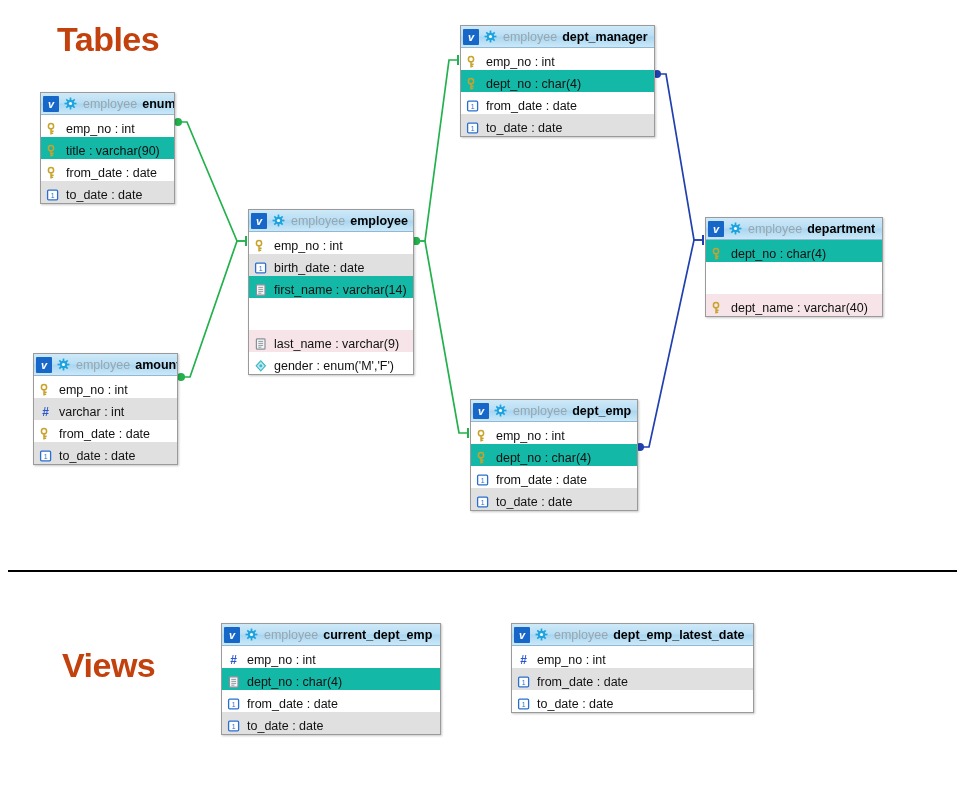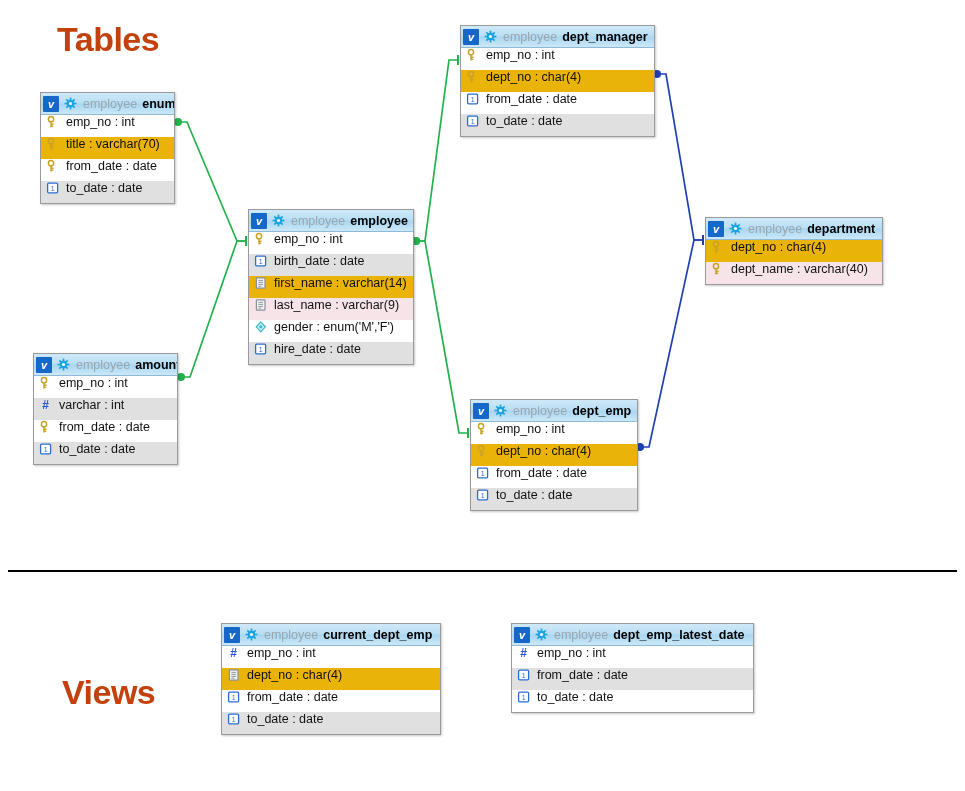--- a/index.html
+++ b/index.html
@@ -87,29 +87,29 @@
   }
   .entity-name {
     font-size: 12.5px;
     color: #000000;
     font-weight: bold;
   }
 
   .col-row {
     height: 22px;
     display: flex;
-    align-items: flex-start;
+    align-items: flex-end;
     padding-left: 5px;
     white-space: nowrap;
     border-bottom: 1px solid transparent;
   }
   .col-row.bg-white  { background: #ffffff; }
   .col-row.bg-gray   { background: #e0e0e0; }
-  .col-row.bg-pink   { background: #eab308; }
-  .col-row.bg-pink2  { background: #f6e4e8; }
+  .col-row.bg-pink   { background: #14b8a6; }
+  .col-row.bg-pink2  { background: #f6e4e8; margin-top: 32px; }
 
   .col-icon {
     width: 14px; height: 14px;
     margin-right: 6px;
     flex: 0 0 auto;
     display: block;
   }
   .col-label {
     font-size: 12.5px;
     color: #111111;
@@ -148,21 +148,21 @@
       </g>
       <g>
         <path d="M 640 447 L 649 447 L 694 240 L 703 240" fill="none" stroke="#2040b0" stroke-width="1.7"></path>
         <circle cx="640" cy="447" r="4" fill="#2040b0"></circle>
         <path d="M 703 235 L 703 245" stroke="#2040b0" stroke-width="2"></path>
       </g>
     </svg>
 
   <div class="section-heading" id="tables-heading" style="left: 57px; top: 20px;">Tables</div>
 
-  <div class="section-heading" id="views-heading" style="left: 62px; top: 646px; margin-top: 27px;">Views</div>
+  <div class="section-heading" id="views-heading" style="left: 62px; top: 646px;">Views</div>
 
   <div class="divider" id="section-divider" style="top: 570px;"></div>
 
   <div id="entity-layer">
       <div class="entity" style="left: 40px; top: 92px; width: 135px;">
         <div class="entity-header">
           <div class="v-badge">v</div>
           <svg viewBox="0 0 14 14" class="gear-icon">
             <g>
               <rect x="6.1" y="0.6" width="1.8" height="3.2" fill="#1ca3e0" transform="rotate(0 7 7)"></rect>
@@ -185,21 +185,21 @@
             <circle cx="5" cy="4.2" r="2.6" fill="none" stroke="#c8a22a" stroke-width="1.5"></circle>
             <path d="M5 6.6 L5 12.4 M5 9.2 L7.6 9.2 M5 11.2 L7.2 11.2" stroke="#c8a22a" stroke-width="1.5" fill="none"></path>
           </svg>
           <span class="col-label">emp_no : int</span>
         </div>
         <div class="col-row bg-pink">
           <svg viewBox="0 0 14 14" class="col-icon">
             <circle cx="5" cy="4.2" r="2.6" fill="none" stroke="#c8a22a" stroke-width="1.5"></circle>
             <path d="M5 6.6 L5 12.4 M5 9.2 L7.6 9.2 M5 11.2 L7.2 11.2" stroke="#c8a22a" stroke-width="1.5" fill="none"></path>
           </svg>
-          <span class="col-label">title : varchar(70)</span>
+          <span class="col-label">title : varchar(90)</span>
         </div>
         <div class="col-row bg-white">
           <svg viewBox="0 0 14 14" class="col-icon">
             <circle cx="5" cy="4.2" r="2.6" fill="none" stroke="#c8a22a" stroke-width="1.5"></circle>
             <path d="M5 6.6 L5 12.4 M5 9.2 L7.6 9.2 M5 11.2 L7.2 11.2" stroke="#c8a22a" stroke-width="1.5" fill="none"></path>
           </svg>
           <span class="col-label">from_date : date</span>
         </div>
         <div class="col-row bg-gray">
           <svg viewBox="0 0 14 14" class="col-icon">
@@ -305,27 +305,20 @@
           </svg>
           <span class="col-label">last_name : varchar(9)</span>
         </div>
         <div class="col-row bg-white">
           <svg viewBox="0 0 14 14" class="col-icon">
             <path d="M6.8 1.8 L11.4 6.8 L6.8 11.8 L2.2 6.8 Z" fill="#bfeaf0" stroke="#3fb8c8" stroke-width="1.2"></path>
             <circle cx="6.8" cy="6.8" r="1.5" fill="#3fb8c8"></circle>
           </svg>
           <span class="col-label">gender : enum('M','F')</span>
         </div>
-        <div class="col-row bg-gray">
-          <svg viewBox="0 0 14 14" class="col-icon">
-            <rect x="1.6" y="2.2" width="10" height="9.6" rx="1" fill="#ffffff" stroke="#2a6fd0" stroke-width="1.3"></rect>
-            <text x="6.6" y="9.6" text-anchor="middle" font-size="7" fill="#2a6fd0" font-family="&quot;Liberation Sans&quot;, sans-serif">1</text>
-          </svg>
-          <span class="col-label">hire_date : date</span>
-        </div>
       </div>
       <div class="entity" style="left: 460px; top: 25px; width: 195px;">
         <div class="entity-header">
           <div class="v-badge">v</div>
           <svg viewBox="0 0 14 14" class="gear-icon">
             <g>
               <rect x="6.1" y="0.6" width="1.8" height="3.2" fill="#1ca3e0" transform="rotate(0 7 7)"></rect>
               <rect x="6.1" y="0.6" width="1.8" height="3.2" fill="#1ca3e0" transform="rotate(45 7 7)"></rect>
               <rect x="6.1" y="0.6" width="1.8" height="3.2" fill="#1ca3e0" transform="rotate(90 7 7)"></rect>
               <rect x="6.1" y="0.6" width="1.8" height="3.2" fill="#1ca3e0" transform="rotate(135 7 7)"></rect>

